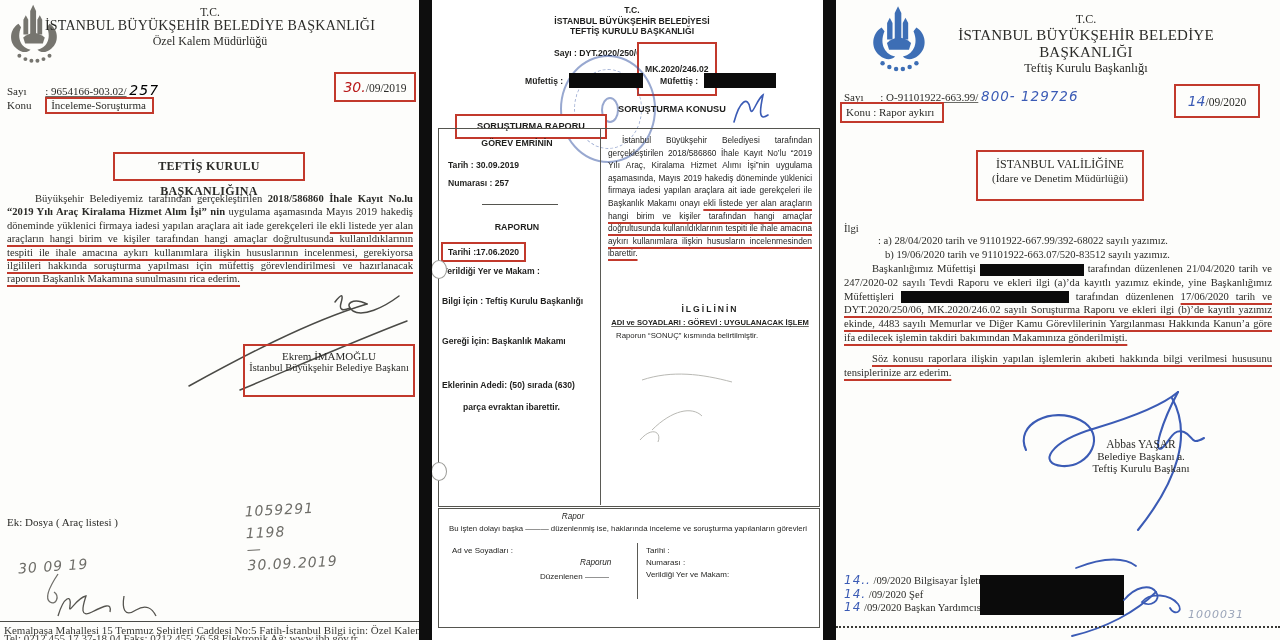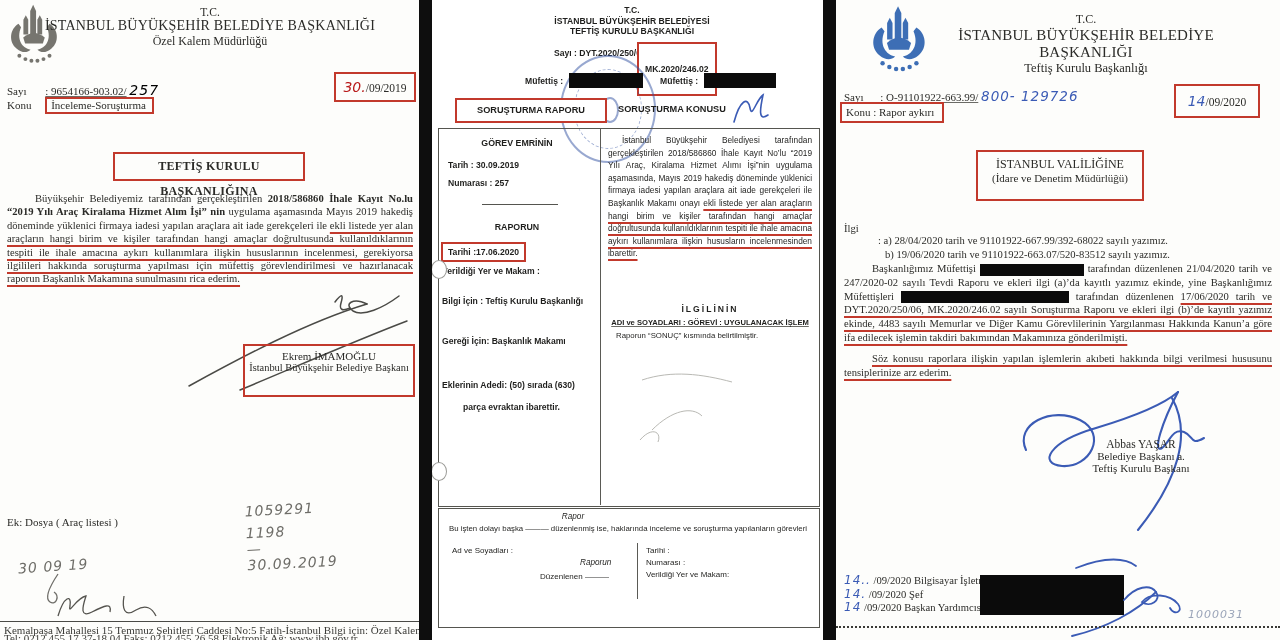--- a/index.html
+++ b/index.html
@@ -130,21 +130,21 @@
 
     <div class="abs b" style="left:93px;top:76px;font-size:8.6px;">Müfettiş :</div>
     <span class="redact abs" style="left:137px;top:73px;width:74px;height:15px;"></span>
     <div class="abs b" style="left:228px;top:76px;font-size:8.6px;">Müfettiş :</div>
     <span class="redact abs" style="left:272px;top:73px;width:72px;height:15px;"></span>
 
     <svg class="abs" style="left:298px;top:88px;" width="42" height="40" viewBox="0 0 42 40" fill="none" stroke="#3b5bb5" stroke-width="1.6" stroke-linecap="round">
       <path d="M4 34 C10 12 18 8 20 20 C22 31 26 12 33 7 C30 21 28 34 38 27"></path>
     </svg>
 
-    <div class="abs redbox b ctr" style="left:23px;top:98px;width:148px;height:21px;line-height:21px;font-size:9.2px;background:#fff;">SORUŞTURMA RAPORU</div>
+    <div class="abs redbox b ctr" style="left:23px;top:114px;width:148px;height:21px;line-height:21px;font-size:9.2px;background:#fff;">SORUŞTURMA RAPORU</div>
     <div class="abs b" style="left:186px;top:104px;font-size:9.2px;">SORUŞTURMA  KONUSU</div>
 
     <div class="abs" style="left:6px;top:128px;width:380px;height:377px;border:1.5px solid #55554f;"></div>
     <div class="tblline" style="left:168px;top:128px;width:1px;height:377px;"></div>
 
     <div class="abs ctr b" style="left:10px;top:138px;width:150px;font-size:8.8px;">GÖREV EMRİNİN</div>
     <div class="abs b" style="left:16px;top:160px;font-size:8.6px;">Tarih      : 30.09.2019</div>
     <div class="abs b" style="left:16px;top:178px;font-size:8.6px;">Numarası : 257</div>
     <div class="abs" style="left:50px;top:204px;width:76px;border-top:1px solid #55554f;"></div>
     <div class="abs ctr b" style="left:10px;top:222px;width:150px;font-size:8.8px;">RAPORUN</div>

